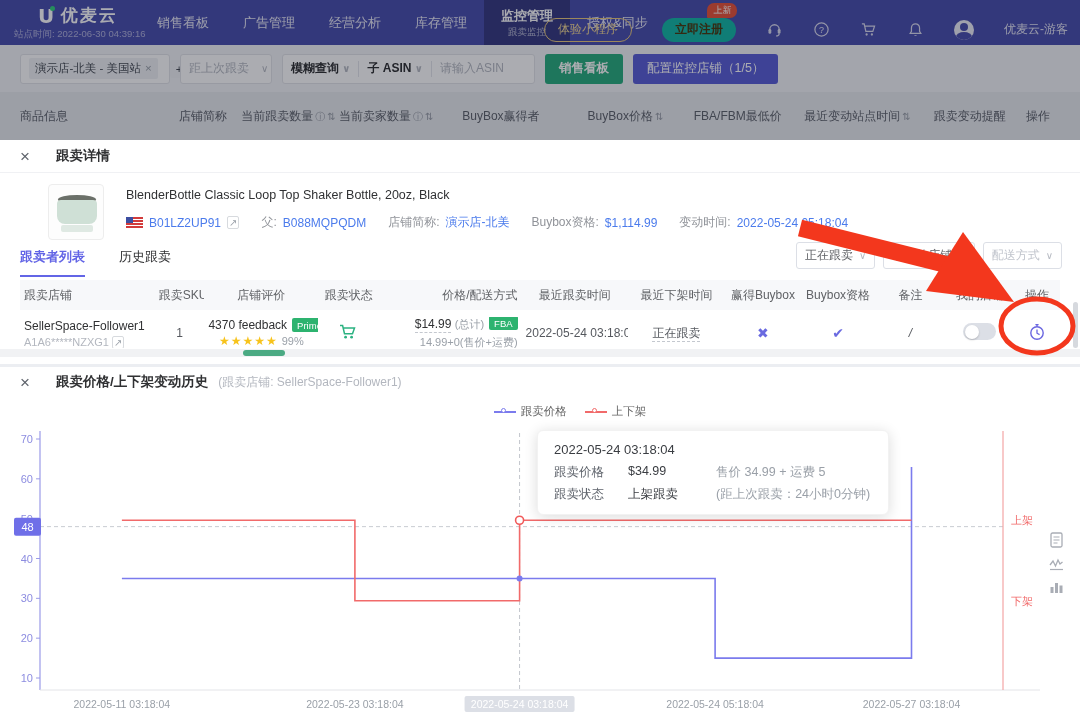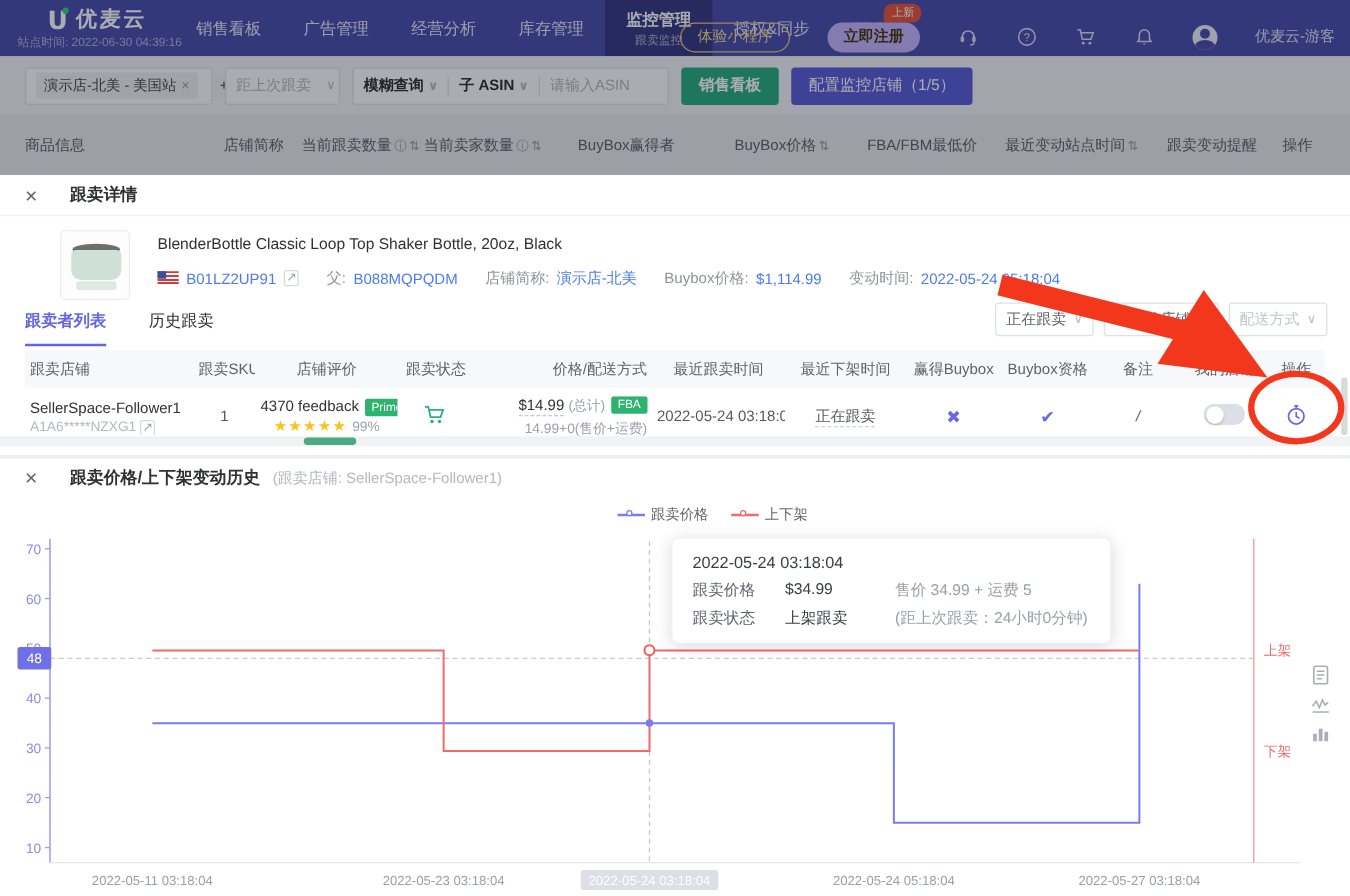--- a/index.html
+++ b/index.html
@@ -15,21 +15,21 @@
   .brand-name { font-size:17px; font-weight:bold; letter-spacing:2px; margin-left:6px; }
   .site-time { position:absolute; left:14px; top:28px; width:180px; font-size:9.5px; color:rgba(255,255,255,.55); white-space:nowrap; }
   .nav-menu { position:absolute; left:140px; top:0; height:45px; display:flex; align-items:stretch; }
   .nav-item { display:flex; flex-direction:column; align-items:center; justify-content:center; padding:0 17px; color:rgba(255,255,255,.88); font-size:13px; cursor:pointer; position:relative; white-space:nowrap; }
   .nav-item.active { background:rgba(0,0,0,.25); font-weight:bold; color:#fff; }
   .nav-item .sub { font-size:9.5px; color:rgba(255,255,255,.6); margin-top:1px; font-weight:normal; }
   .nav-badge { position:absolute; top:3px; right:-12px; background:#e8543a; color:#fff; font-size:9px; padding:1px 6px; border-radius:7px 7px 7px 1px; }
   .top-right { position:absolute; right:12px; top:0; height:59px; display:flex; align-items:center; gap:30px; }
   .pill { height:24px; border-radius:12px; font-size:12px; display:flex; align-items:center; padding:0 13px; white-space:nowrap; }
   .pill.ghost { border:1px solid #e9c97e; color:#f3d894; }
-  .pill.solid { background:#c4b5fd; color:#4a3a10; font-weight:bold; }
+  .pill.solid { background:#14b8a6; color:#4a3a10; font-weight:bold; }
   .tiny-ic { width:17px; height:17px; display:block; }
   .user-name { color:rgba(255,255,255,.85); font-size:12px; white-space:nowrap; }
   .avatar { width:20px; height:20px; border-radius:50%; background:rgba(255,255,255,.9); position:relative; overflow:hidden; }
   .avatar::before { content:""; position:absolute; left:6px; top:3px; width:8px; height:8px; border-radius:50%; background:#4a4fae; }
   .avatar::after { content:""; position:absolute; left:2px; top:12px; width:16px; height:10px; border-radius:50%; background:#4a4fae; }
 
   
   .filterbar { position:absolute; left:0; top:45px; width:1080px; height:47px; background:#f3f4f7; display:flex; align-items:center; padding:0 20px; gap:10px; }
   .fbox { background:#fff; border:1px solid #e2e4e9; border-radius:3px; height:30px; display:flex; align-items:center; font-size:12px; color:#606266; padding:0 8px; gap:12px; white-space:nowrap; }
   .tag { background:#f0f2f5; border-radius:2px; padding:3px 6px; font-size:11.5px; color:#454a52; }
@@ -240,21 +240,21 @@
           <span class="flag"></span>
           <span class="blue">B01LZ2UP91</span>
           <span class="ext">↗</span>
           <span class="meta-gap"></span>
           <span class="gray-lab">父:</span>
           <span class="blue">B088MQPQDM</span>
           <span class="meta-gap"></span>
           <span class="gray-lab">店铺简称:</span>
           <span class="blue">演示店-北美</span>
           <span class="meta-gap"></span>
-          <span class="gray-lab">Buybox价格:</span>
+          <span class="gray-lab">Buybox资格:</span>
           <span class="blue">$1,114.99</span>
           <span class="meta-gap"></span>
           <span class="gray-lab">变动时间:</span>
           <span class="blue">2022-05-24 05:18:04</span>
         </div>
       </div>
     </div>
 
     <div class="tabs" id="detail-tabs">
         <div class="tab active">跟卖者列表</div>

